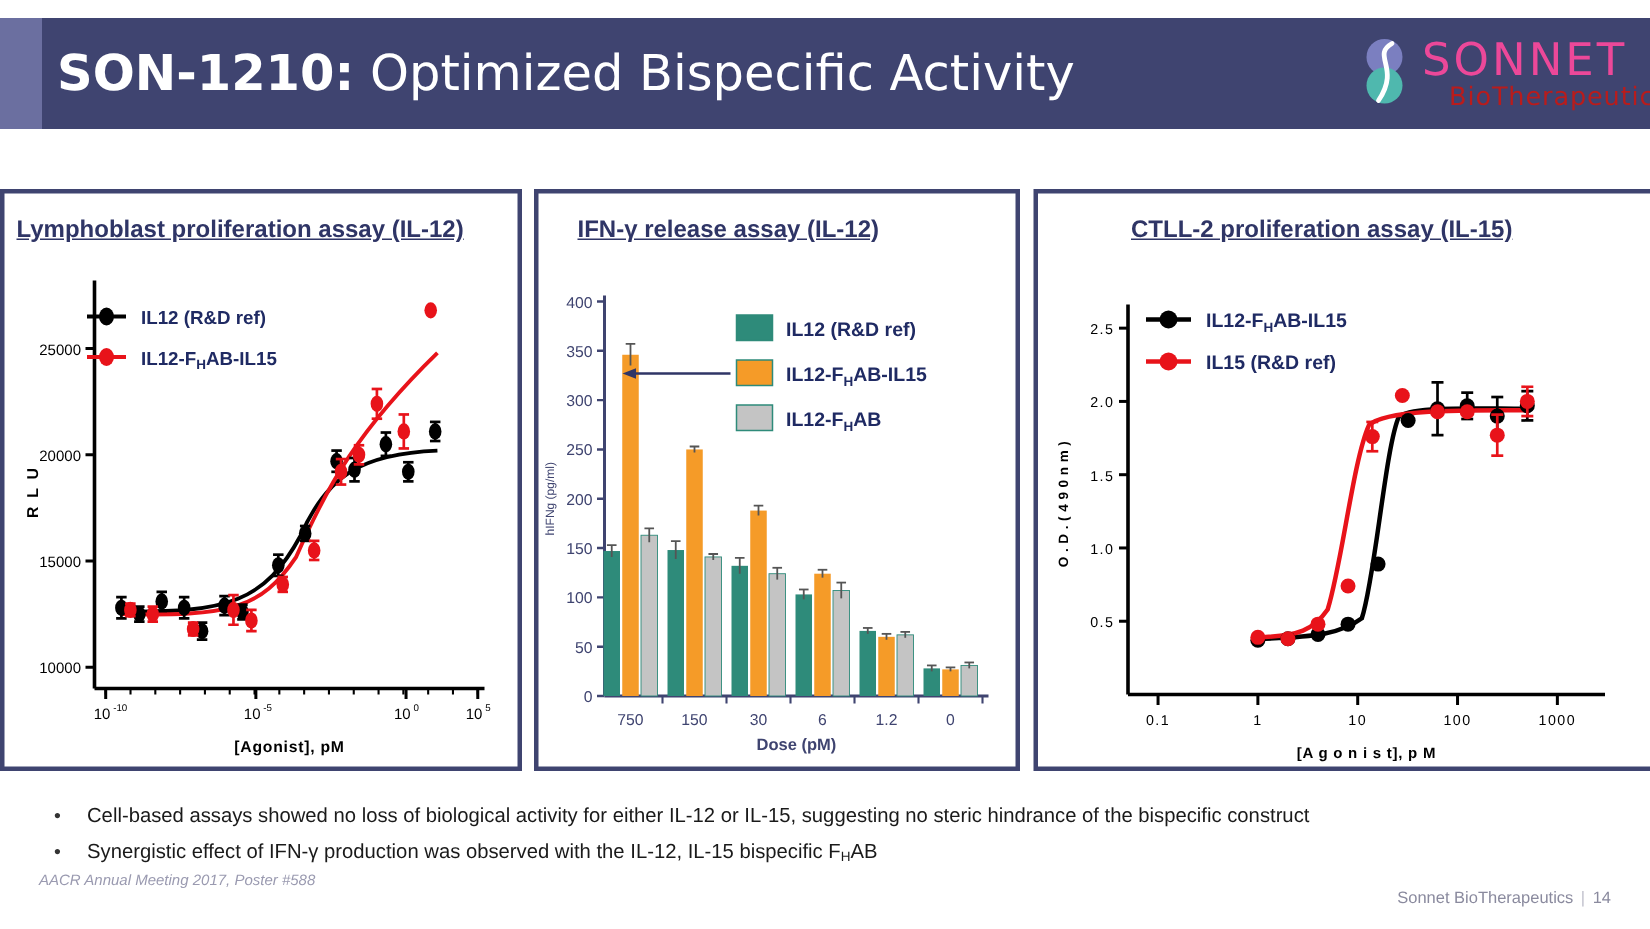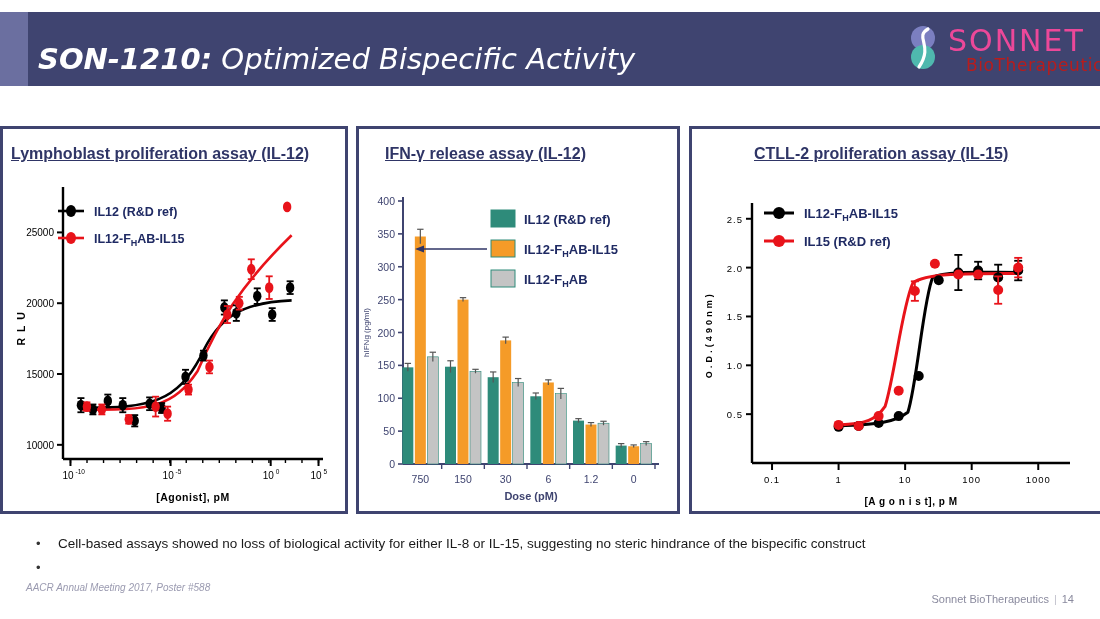--- a/index.html
+++ b/index.html
@@ -13,24 +13,23 @@
   
   .header {
     position: absolute; left: 0; top: 12px; width: 1100px; height: 74px;
     background: #3F4470;
   }
   .header-accent {
     position: absolute; left: 0; top: 12px; width: 28px; height: 74px;
     background: #6B6FA0;
   }
   .header-title {
-    position: absolute; left: 38px; top: 42px;
-    font-size: 29px; color: #ffffff; white-space: nowrap;
+    position: absolute; left: 38px; top: 29px;
+    font-size: 33px; color: #ffffff; white-space: nowrap;
     font-family: "DejaVu Sans", sans-serif;
-    font-style: italic;
   }
   .header-title .bold { font-weight: bold; }
   .header-title .light { font-weight: normal; }
 
   
   .logo { position: absolute; right: 26px; top: 22px; width: 170px; height: 56px; }
   .logo-mark { position: absolute; left: 0; top: 3px; width: 40px; height: 46px; }
   .logo-name {
     position: absolute; left: 44px; top: 1px;
     font-size: 30px; letter-spacing: 2px; color: #ec4899;
@@ -485,23 +484,24 @@
           <circle cx="87" cy="112" r="6" fill="#E8131A"></circle>
           <text x="112" y="117" font-size="13" font-weight="bold" font-family="&quot;Liberation Sans&quot;,sans-serif" fill="#1F2A63">IL15 (R&amp;D ref)</text>
         </g>
     </svg>
   </div>
 </div>
 
 <div class="bullets">
   <div class="bullet">
     <span class="bullet-dot">•</span>
-    <span class="bullet-text">Cell-based assays showed no loss of biological activity for either IL-8 or IL-15, suggesting no steric hindrance of the bispecific construct</span>
+    <span class="bullet-text">Cell-based assays showed no loss of biological activity for either IL-12 or IL-15, suggesting no steric hindrance of the bispecific construct</span>
   </div>
   <div class="bullet">
     <span class="bullet-dot">•</span>
+    <span class="bullet-text"><span>Synergistic effect of IFN-γ production was observed with the IL-12, IL-15 bispecific F</span><sub>H</sub><span>AB</span></span>
   </div>
 </div>
 
 <div class="footer-left">AACR Annual Meeting 2017, Poster #588</div>
 <div class="footer-right">
   <span>Sonnet BioTherapeutics</span><span class="footer-sep">|</span><span>14</span>
 </div>
 
 </body></html>

